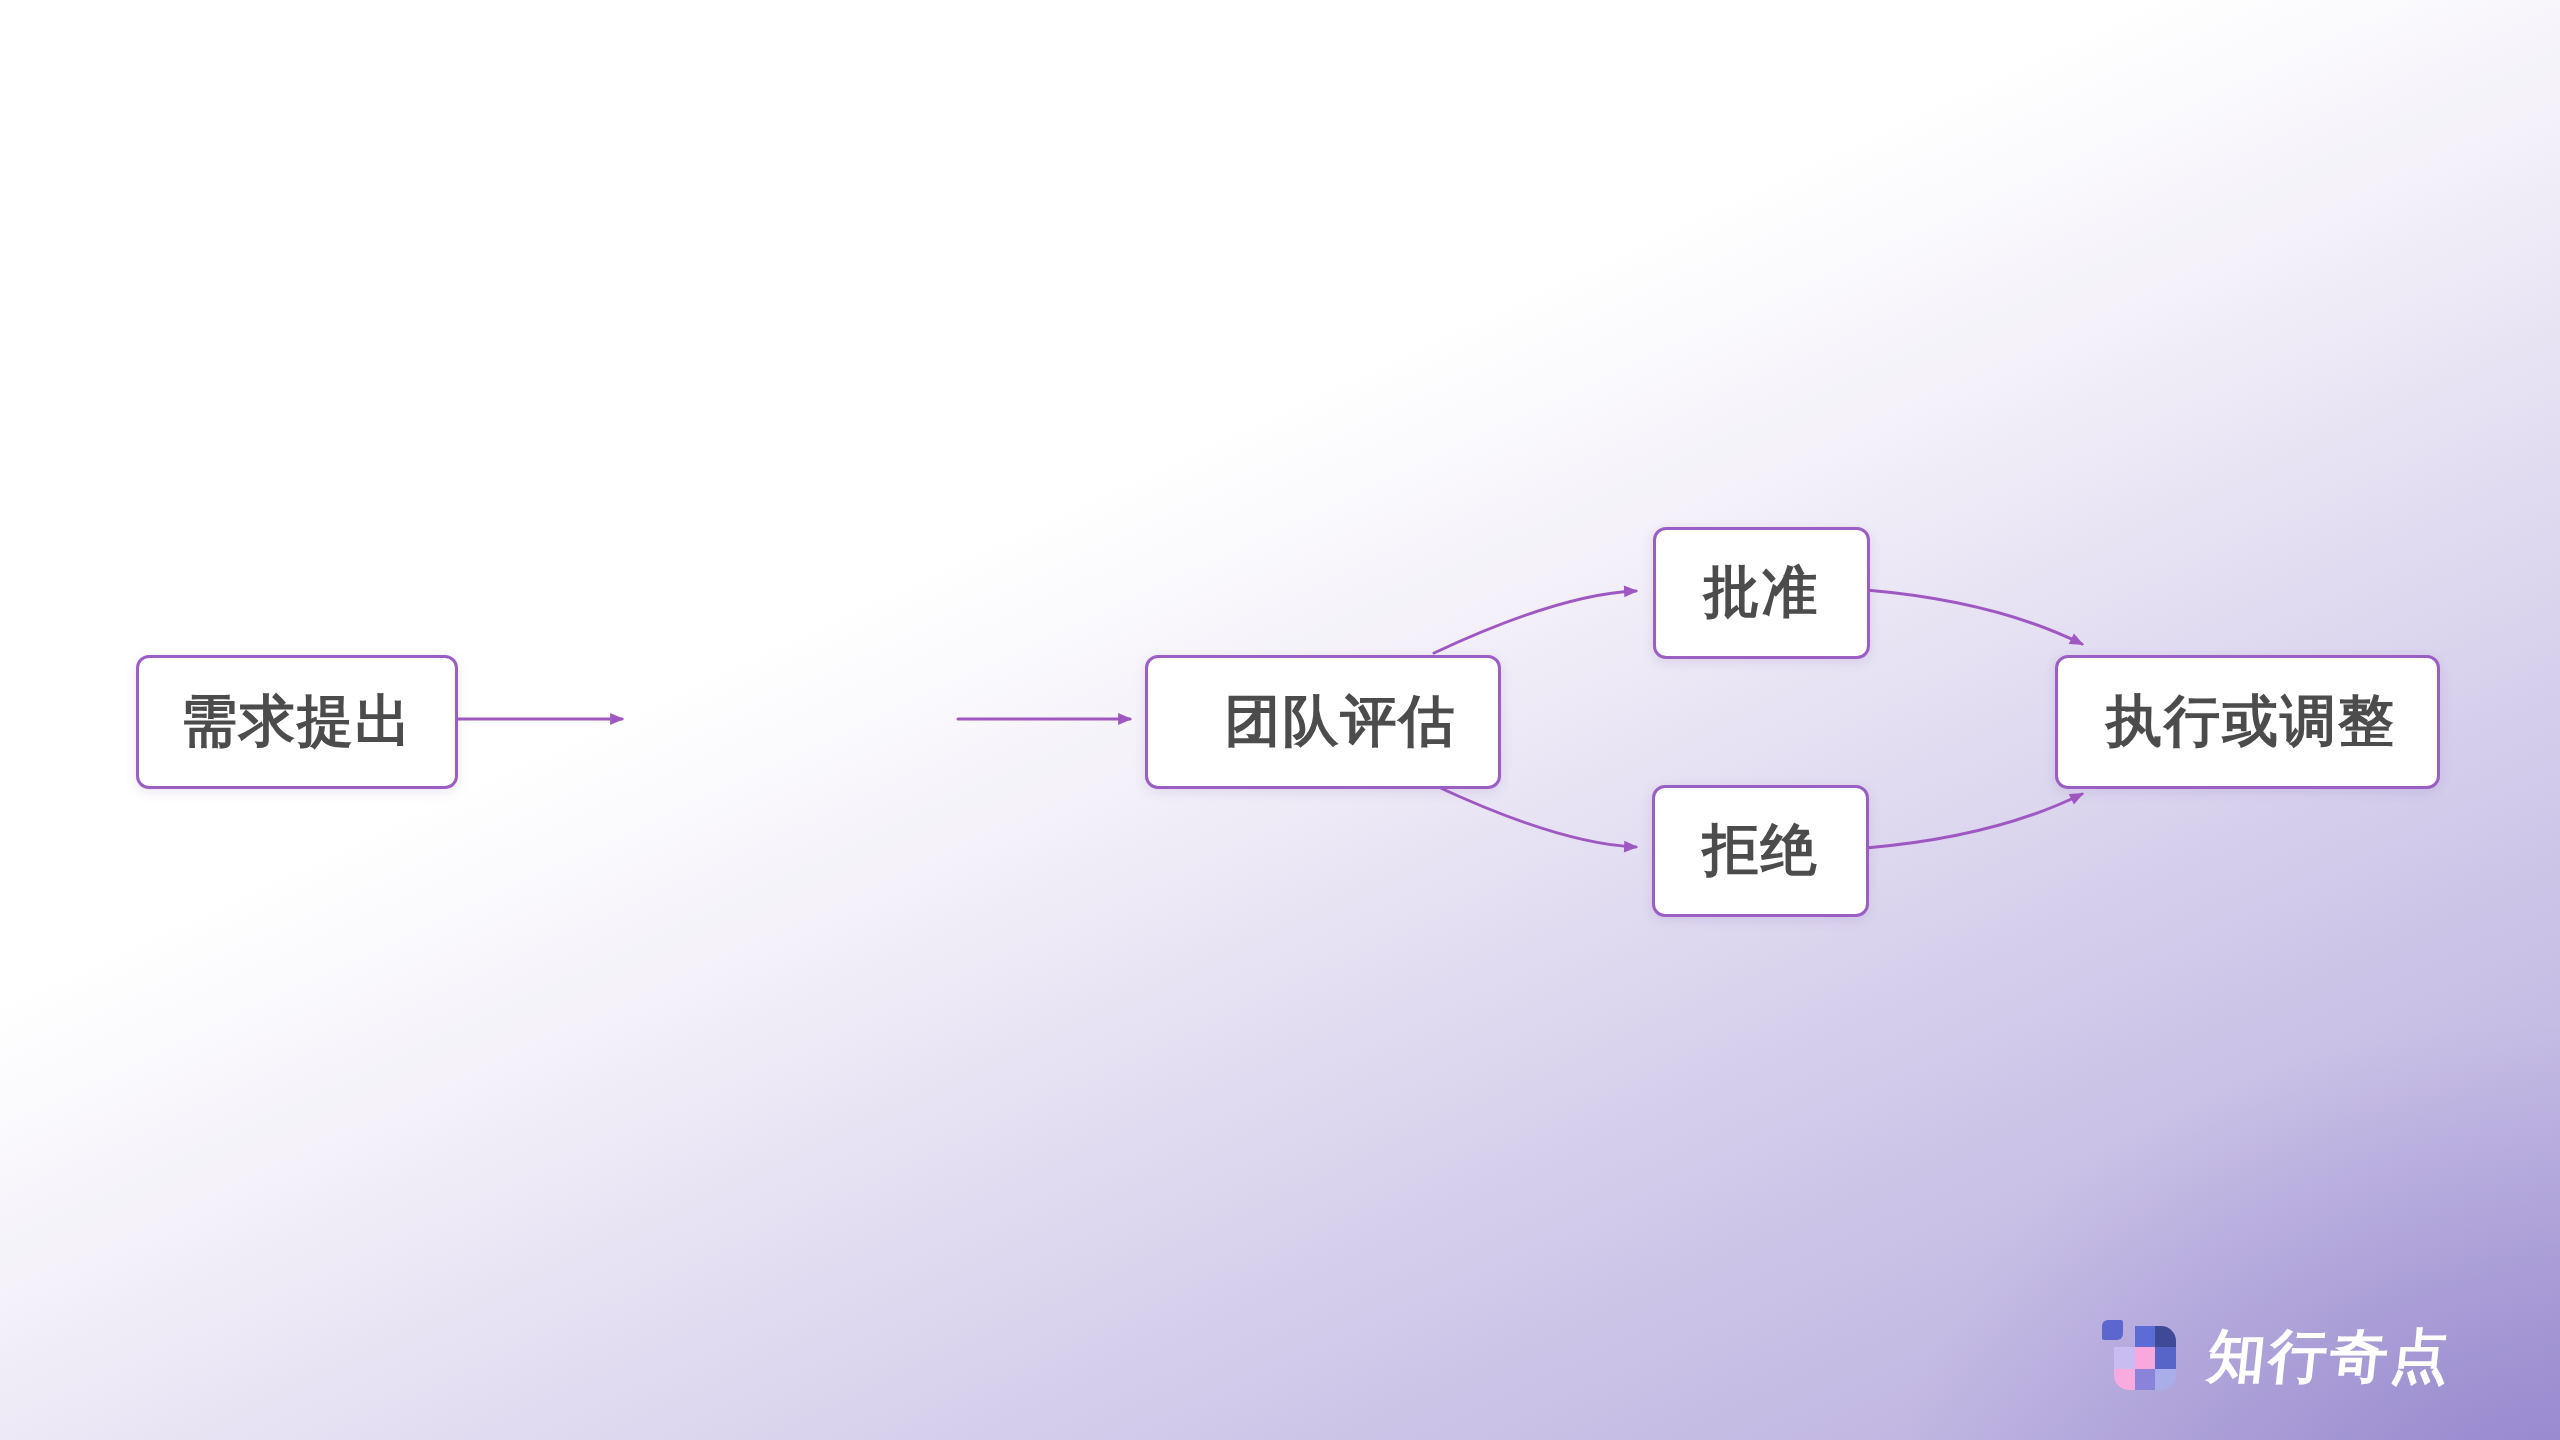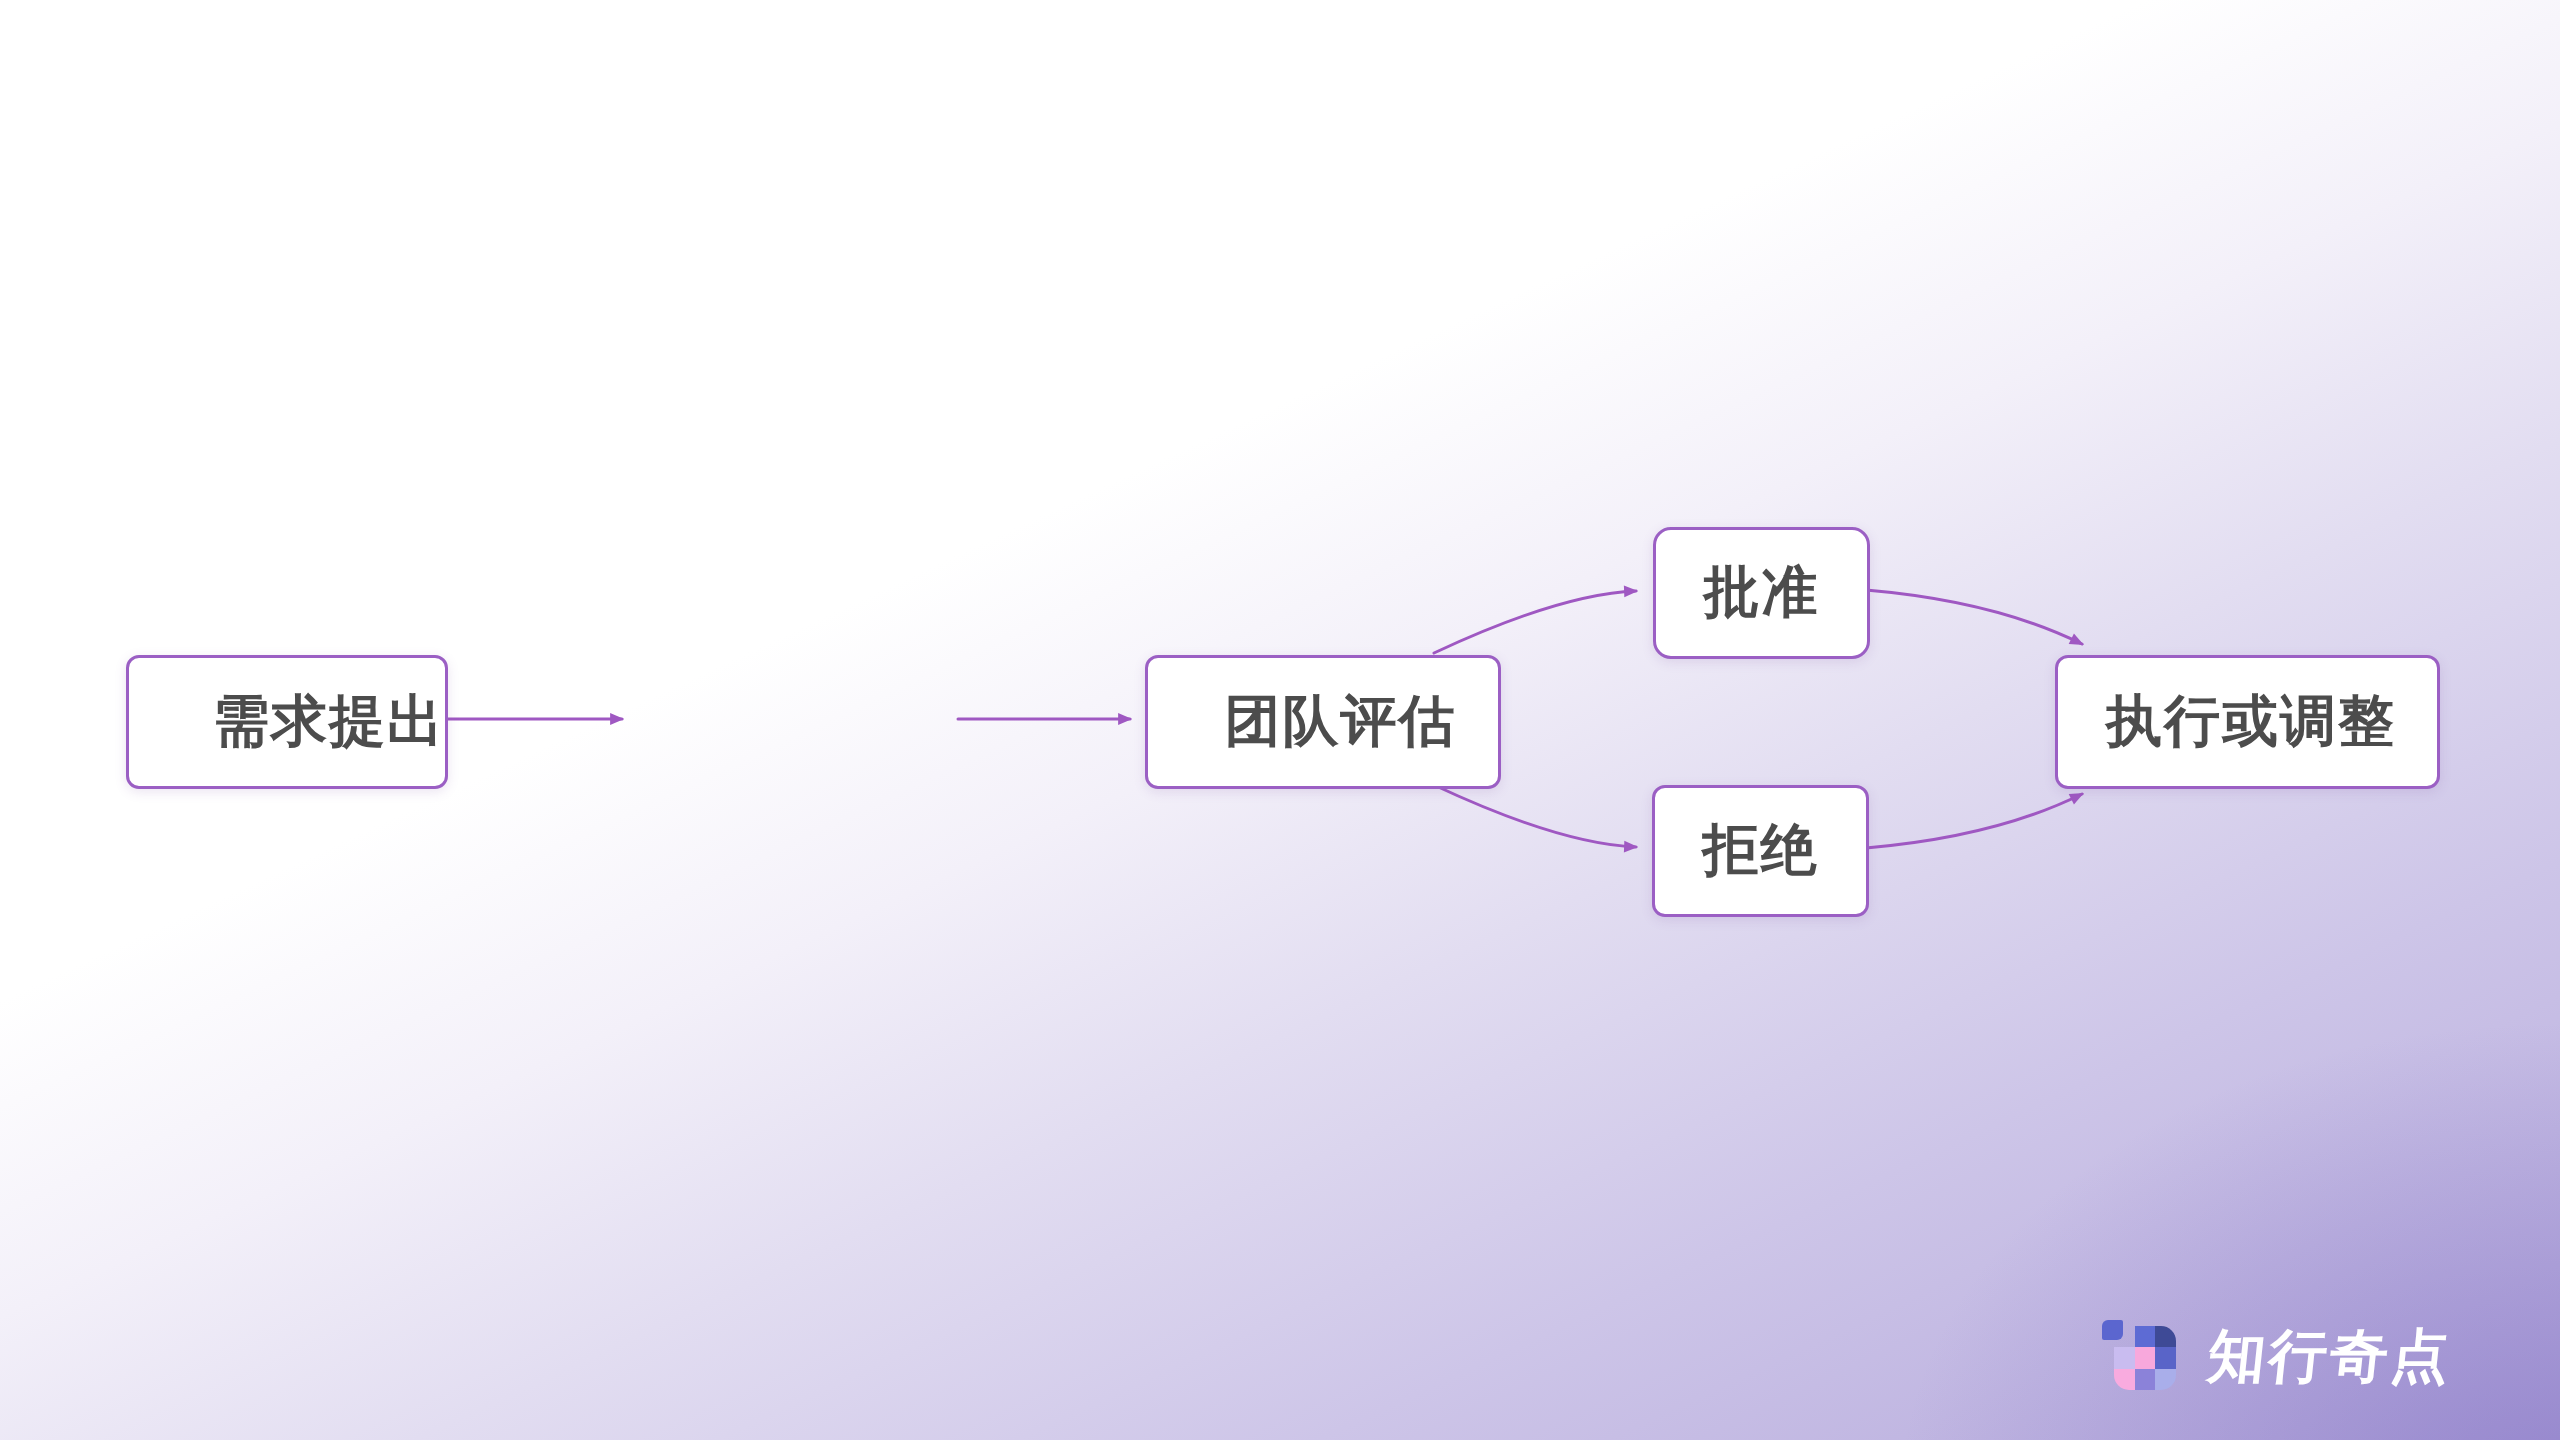--- a/index.html
+++ b/index.html
@@ -11,24 +11,24 @@
       linear-gradient(155deg,#ffffff 0%,#ffffff 38%,#f3f0f9 50%,#e2ddf1 62%,#cdc5e8 78%,#b3a7db 100%);
   }
   svg.edges{position:absolute;left:0;top:0;width:2560px;height:1440px;}
   .edge{fill:none;stroke:#9f58c2;stroke-width:3;stroke-linecap:round;}
   .node{
     position:absolute;display:flex;align-items:center;justify-content:center;
     background:#ffffff;border:3px solid #9b5fc4;border-radius:13px;
     box-shadow:0 3px 12px rgba(130,90,170,0.16);
     color:#4c4c4c;font-weight:800;font-size:56px;letter-spacing:2px;white-space:nowrap;
   }
-  .node-demand  {left:126px; top:655px; width:316px;height:128px;justify-content:flex-end;}
+  .node-demand  {left:136px; top:655px; width:316px;height:128px;}
   .node-research{left:637px; top:655px; width:314px;height:128px;}
   .node-evaluate{left:1145px;top:655px; width:315px;height:128px;padding-left:35px;}
-  .node-approve {left:1653px;top:527px; width:211px;height:126px;border-radius:18px;}
+  .node-approve {left:1653px;top:527px; width:211px;height:126px;}
   .node-reject  {left:1652px;top:785px; width:211px;height:126px;}
   .node-execute {left:2055px;top:655px; width:372px;height:128px;padding-left:7px;}
 
   .watermark{position:absolute;left:2102px;top:1314px;width:440px;height:84px;}
   .logo-icon{position:absolute;left:0;top:4px;width:76px;height:74px;}
   .logo-detached{position:absolute;left:0;top:2px;width:21px;height:20px;border-radius:6px 2px 6px 2px;background:#5b66cf;}
   .logo-main{position:absolute;left:12px;top:8px;width:62px;height:64px;border-radius:15px;overflow:hidden;
     display:grid;grid-template-columns:repeat(3,1fr);grid-template-rows:repeat(3,1fr);}
   .c-empty{background:transparent;}
   .c-tm{background:#5d6bd4;}  .c-tr{background:#3e4a96;}

